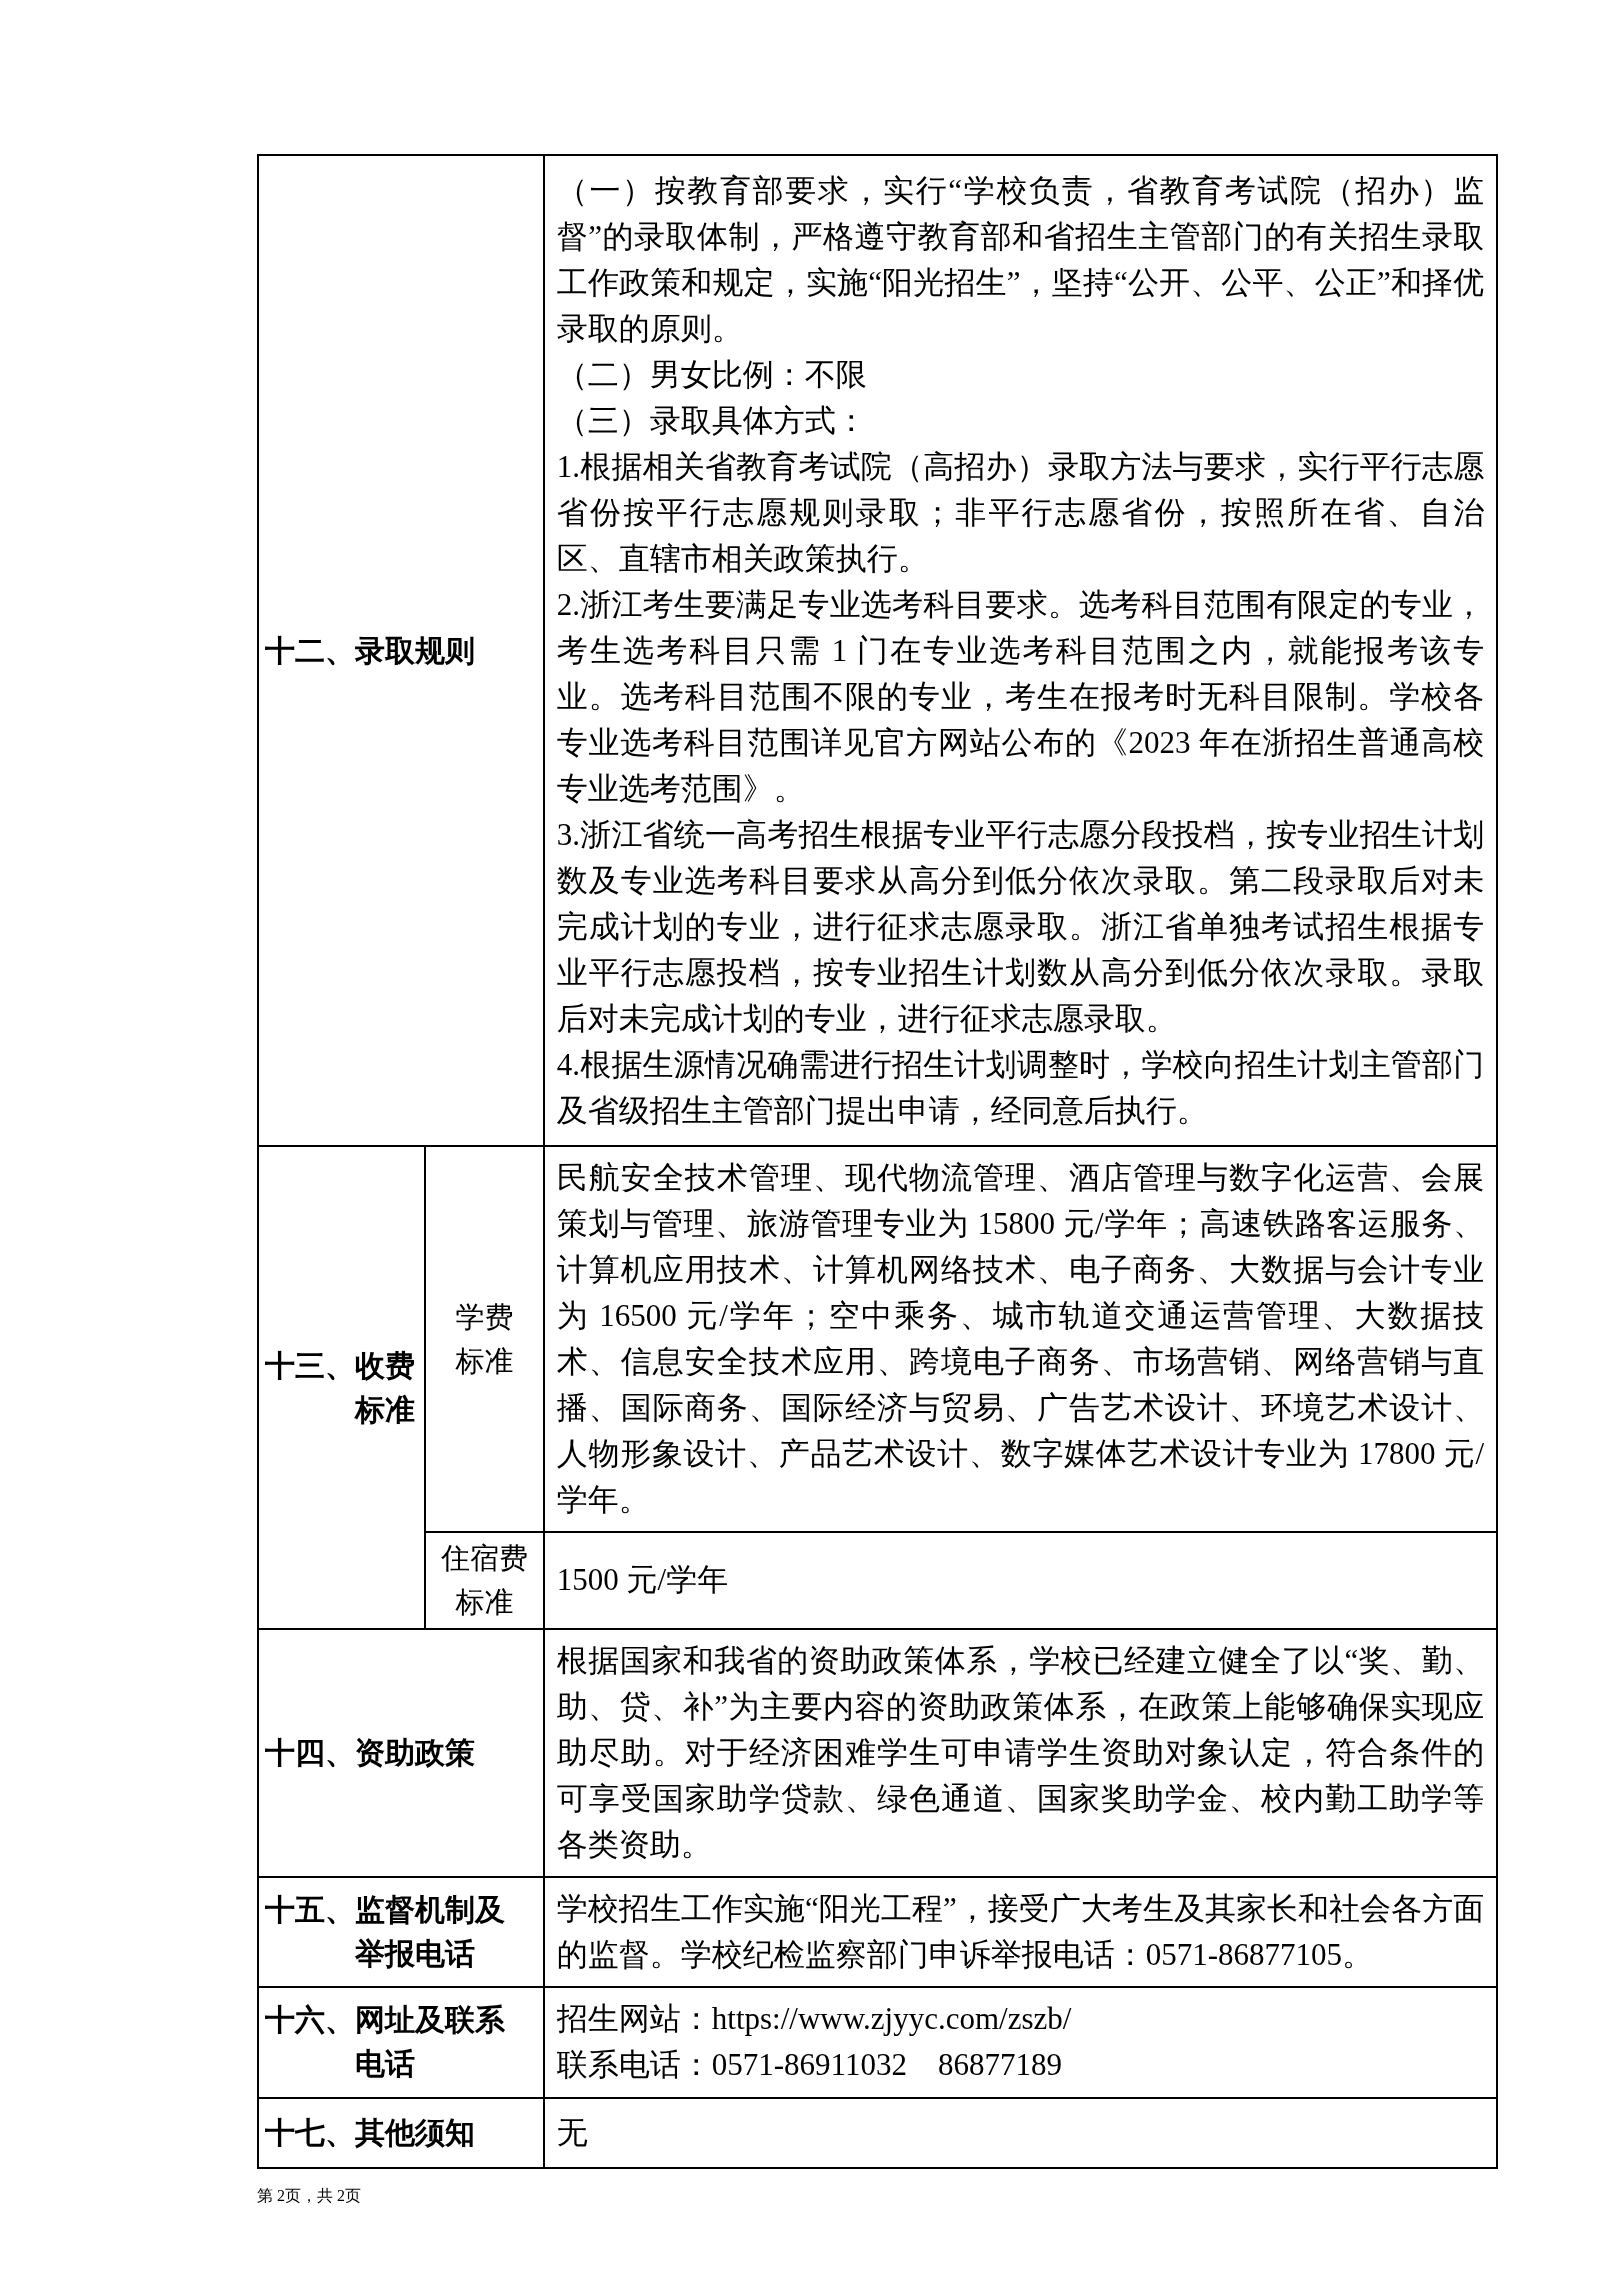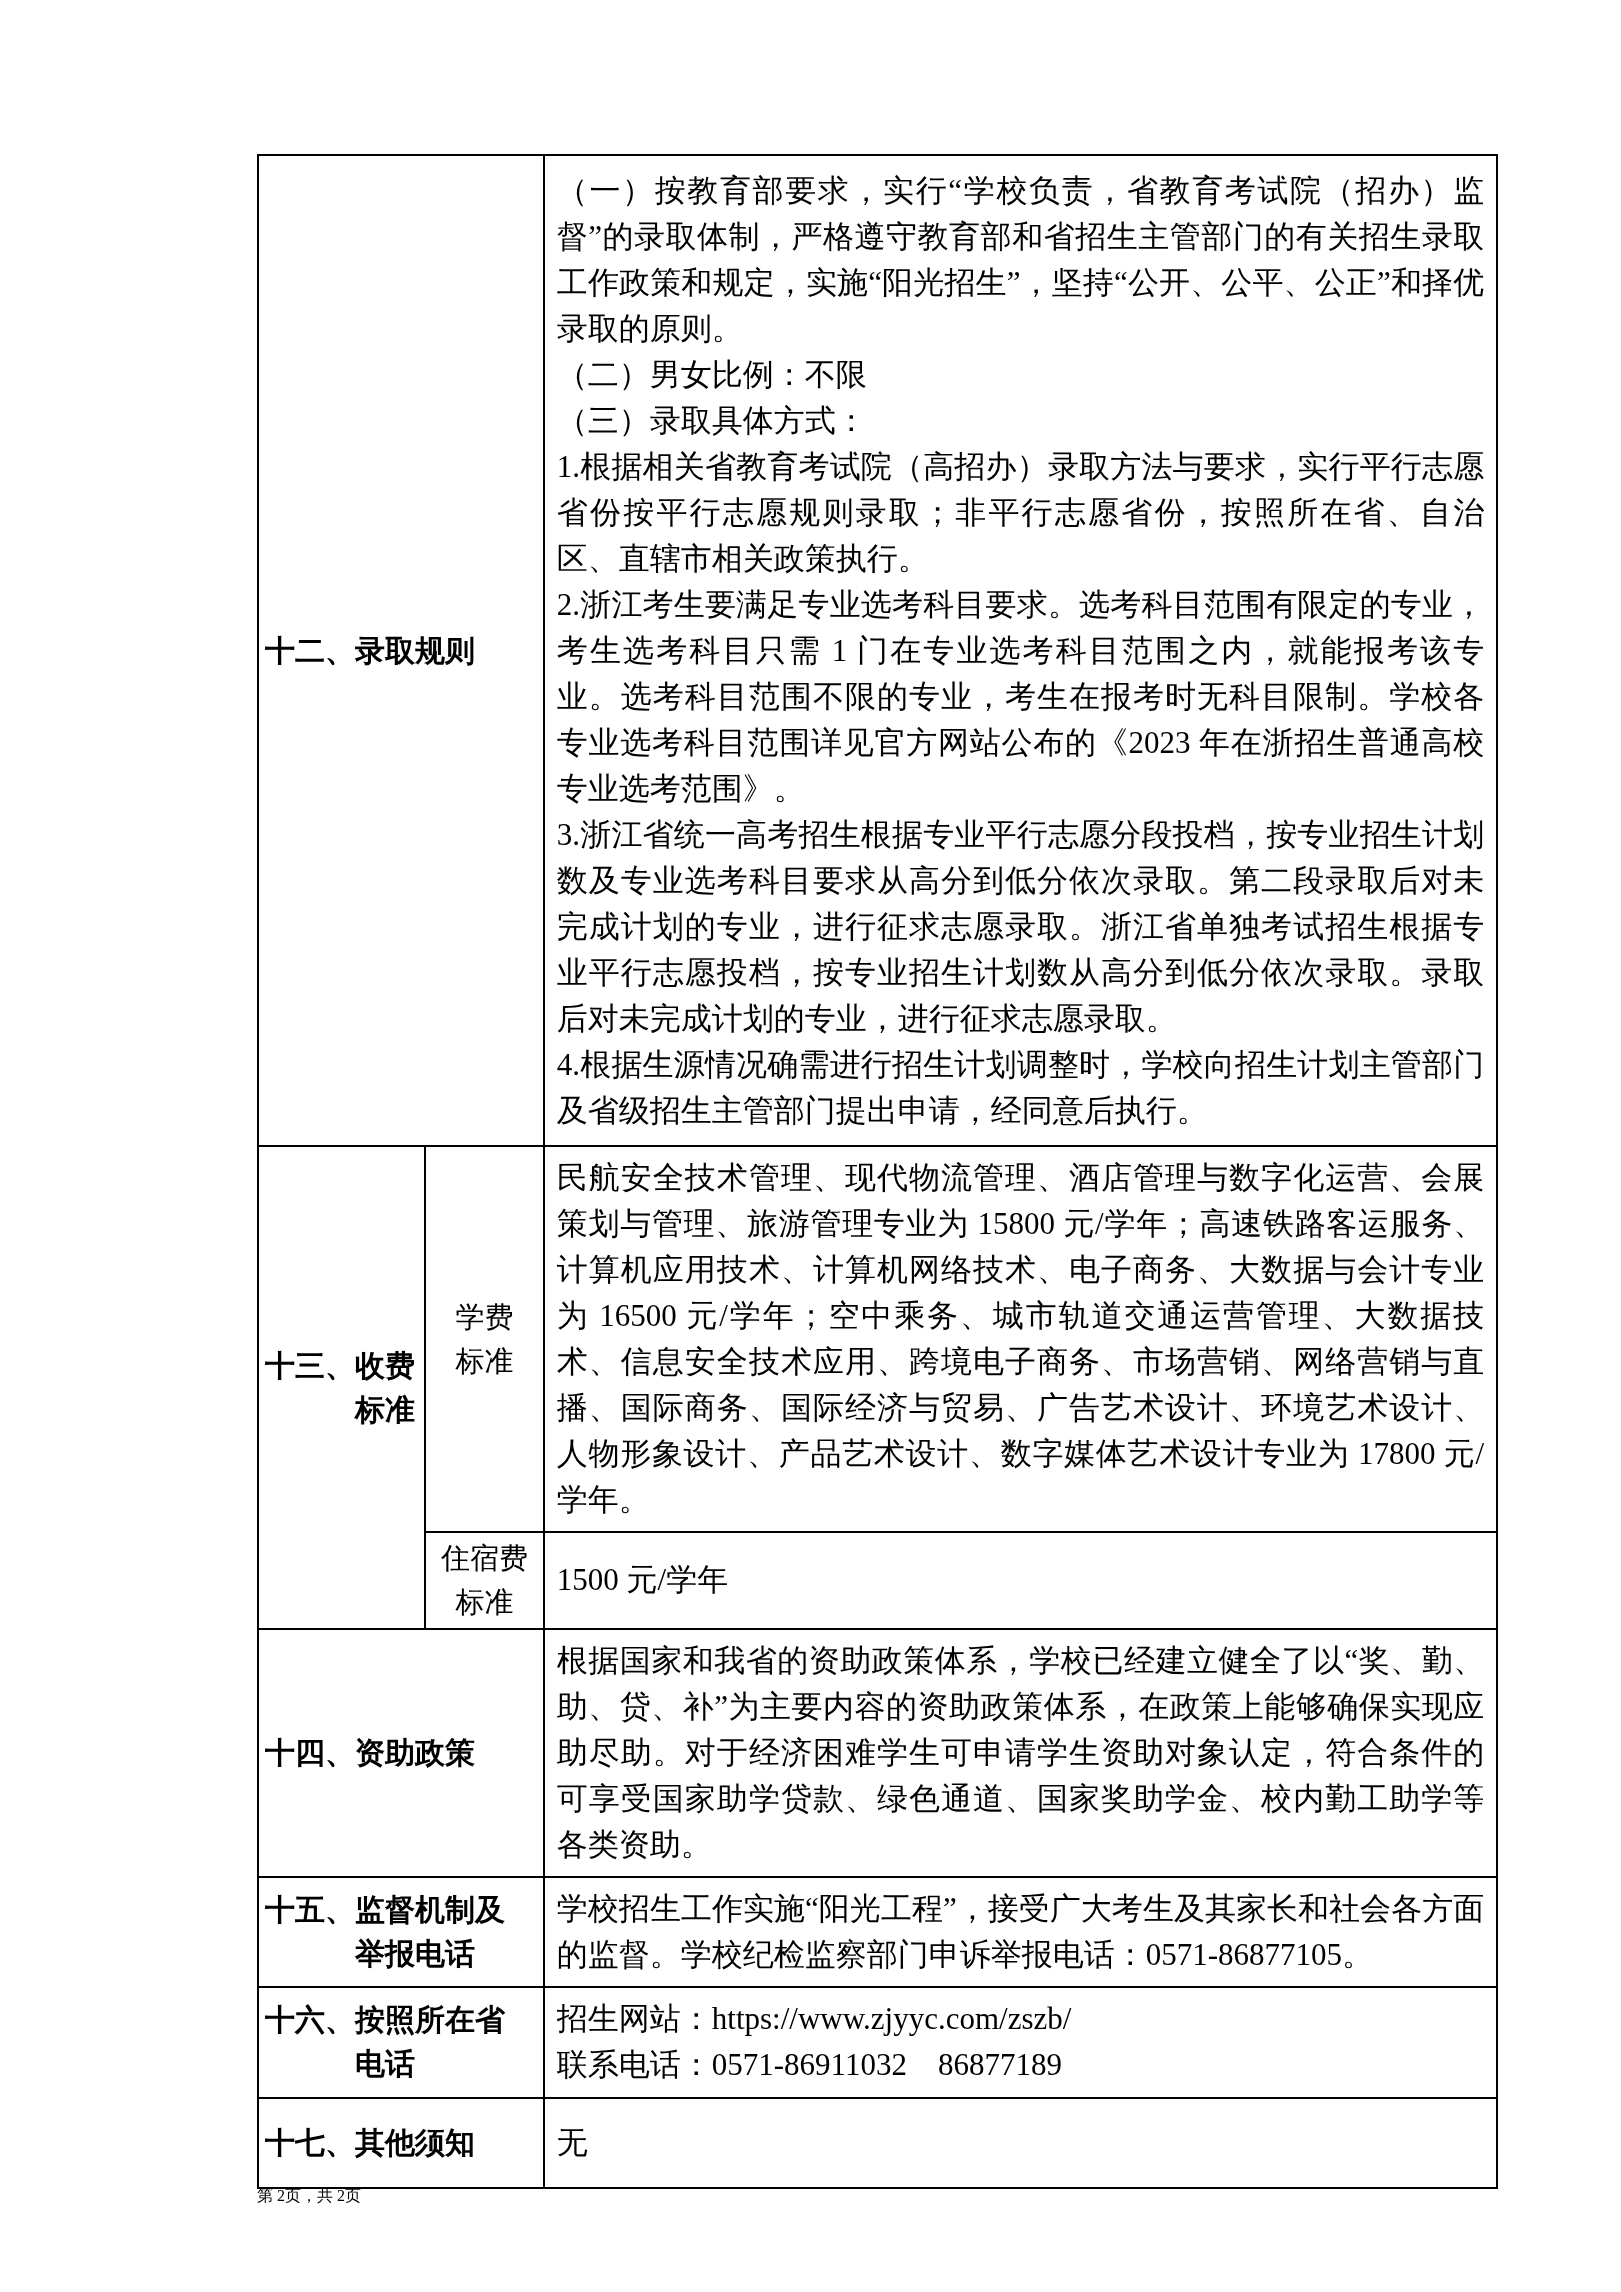--- a/index.html
+++ b/index.html
@@ -116,28 +116,28 @@
     <tr style="height:89px">
       <td colspan="2" class="label-cell">
         <div class="hang">十五、监督机制及
 举报电话</div>
       </td>
       <td class="content-cell">学校招生工作实施“阳光工程”，接受广大考生及其家长和社会各方面的监督。学校纪检监察部门申诉举报电话：0571-86877105。</td>
     </tr>
 
     <tr style="height:111px">
       <td colspan="2" class="label-cell">
-        <div class="hang">十六、按照所在省
+        <div class="hang">十六、网址及联系
 电话</div>
       </td>
       <td class="content-cell">招生网站：https://www.zjyyc.com/zszb/
 联系电话：0571-86911032　86877189</td>
     </tr>
 
-    <tr style="height:90px">
+    <tr style="height:70px">
       <td colspan="2" class="label-cell">
         <div class="hang">十七、其他须知</div>
       </td>
       <td class="content-cell">无</td>
     </tr>
   </tbody>
     </table>
 
   <div class="footer">第 2页，共 2页</div>
 

